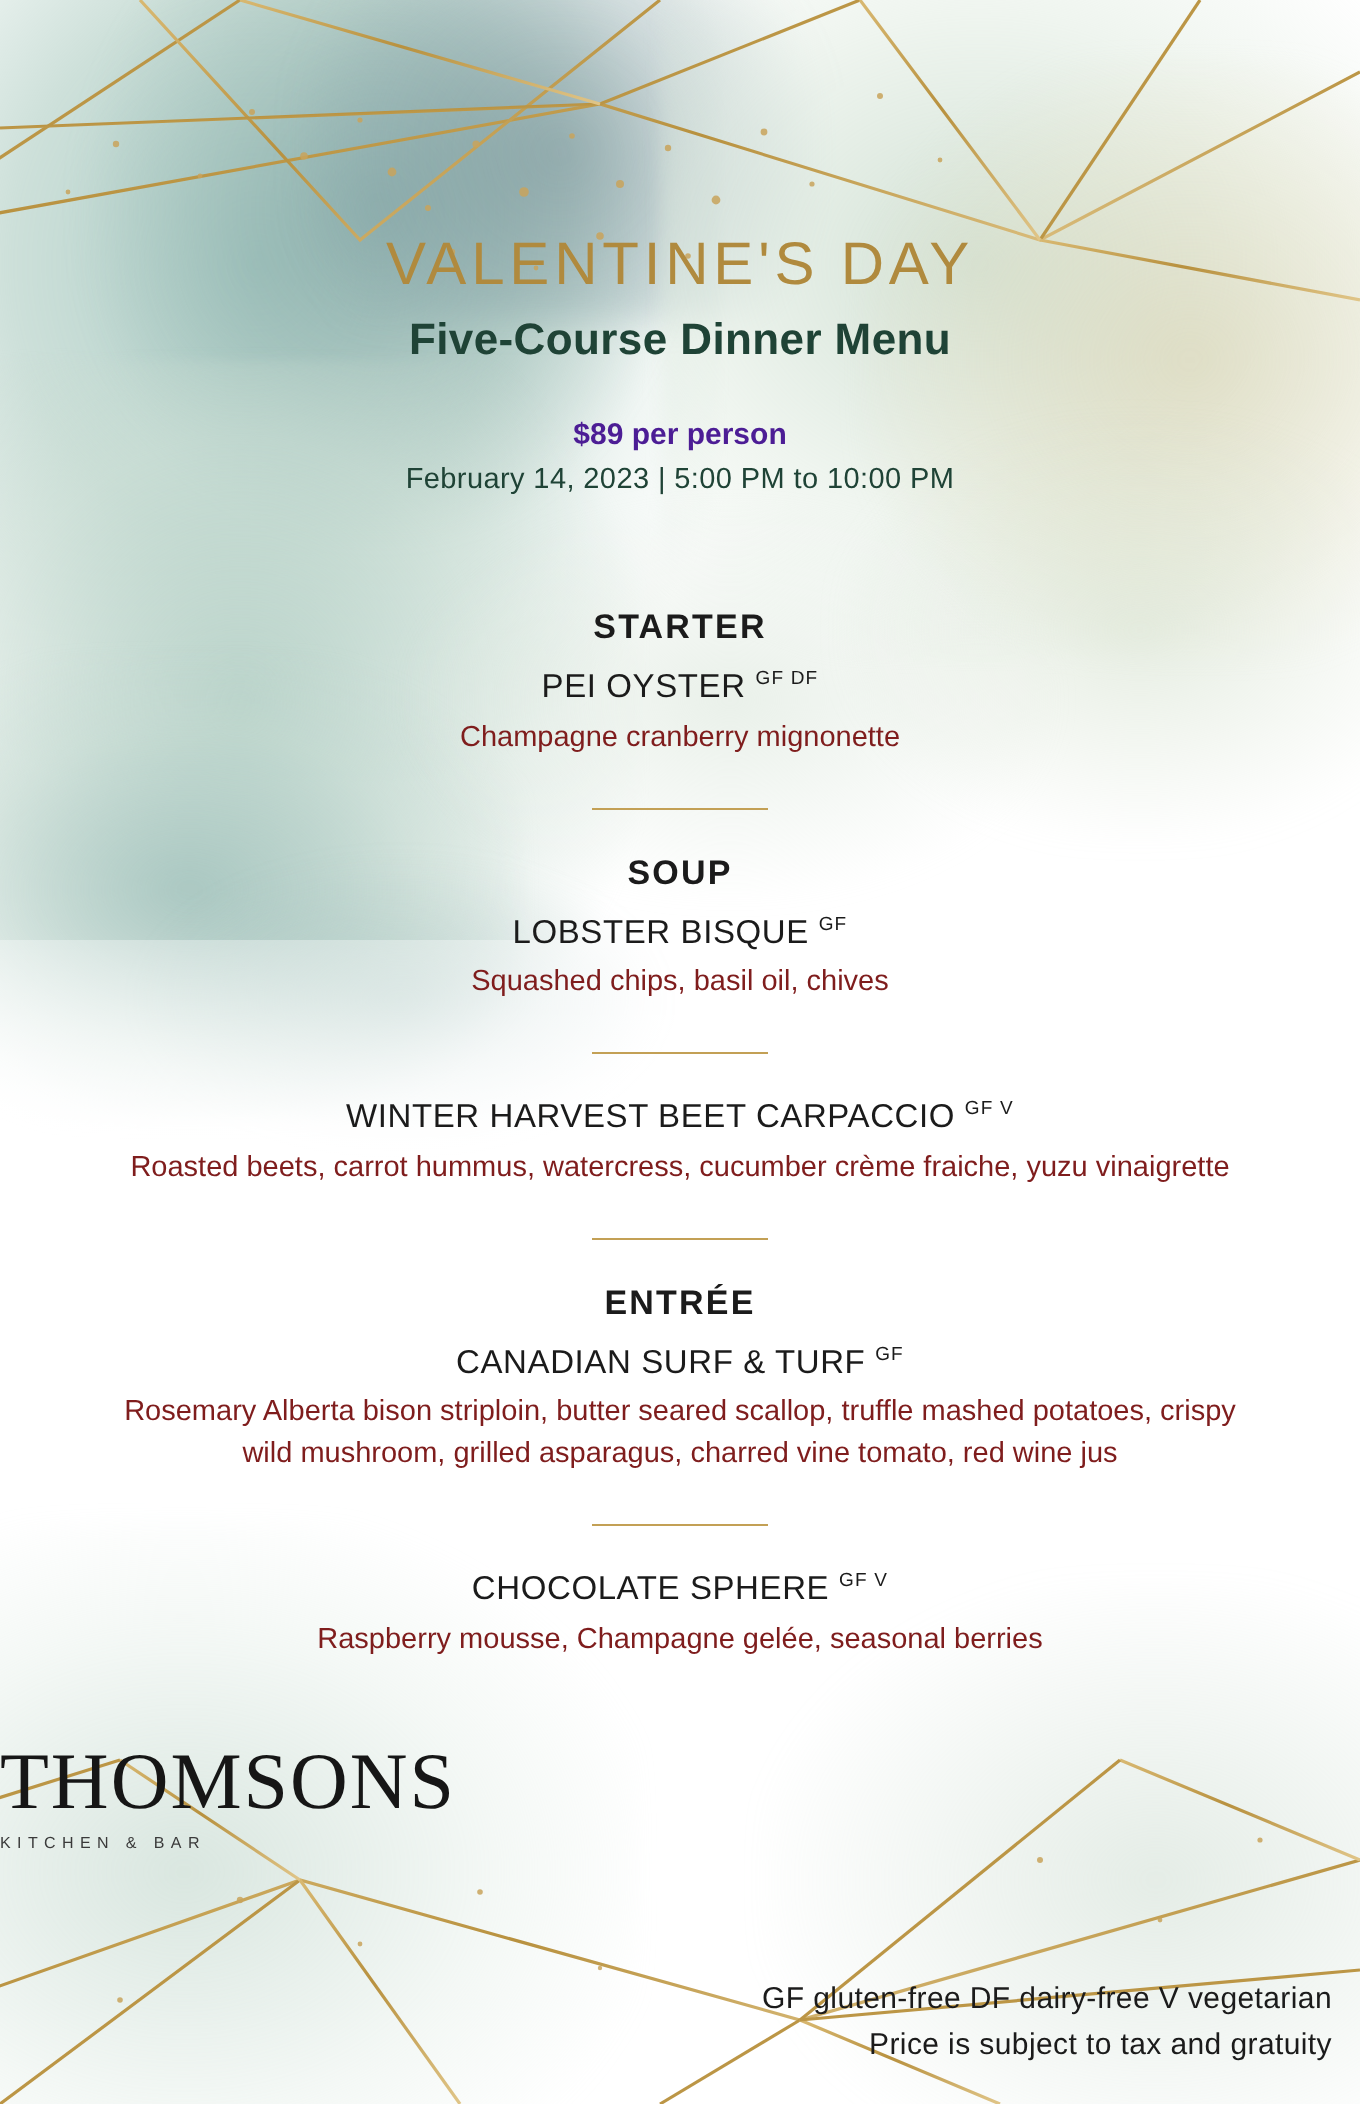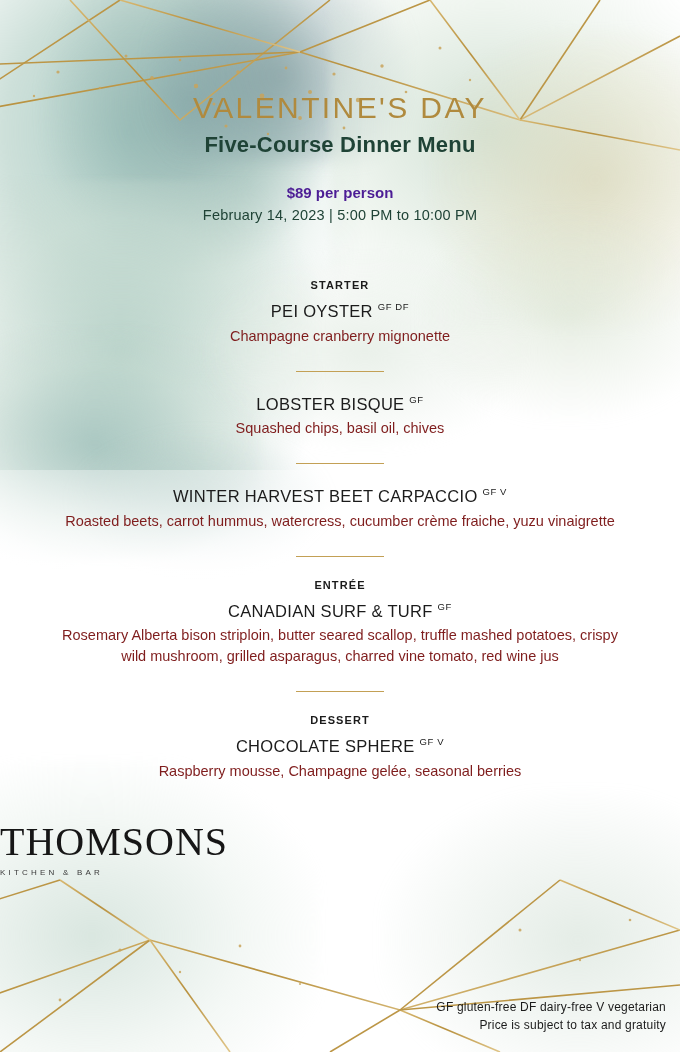--- a/index.html
+++ b/index.html
@@ -100,21 +100,21 @@
     position: absolute;
     left: 0; top: 0;
     width: 680px; height: 1052px;
     pointer-events: none;
   }
 
   
   .content {
     position: relative;
     width: 680px;
-    padding-top: 91px;
+    padding-top: 116px;
     box-sizing: border-box;
     text-align: center;
   }
 
   .title {
     font-size: 30px;
     letter-spacing: 2.4px;
     color: #b08a3e;
     font-weight: 400;
     margin: 0 0 8px 0;
@@ -140,21 +140,21 @@
     letter-spacing: 0.2px;
   }
 
   .courses {
     margin-top: 56px;
   }
   .course {
     margin-bottom: 0;
   }
   .course-label {
-    font-size: 11px;
+    font-size: 17px;
     font-weight: bold;
     letter-spacing: 1.1px;
     color: #1b1b1b;
     margin-bottom: 10px;
   }
   .dish-name {
     font-size: 16.5px;
     color: #1b1b1b;
     letter-spacing: 0.3px;
     margin-bottom: 5px;
@@ -195,21 +195,21 @@
     letter-spacing: 3.2px;
     color: #3a3a3a;
     margin-top: 6px;
   }
 
   .footnotes {
     position: absolute;
     right: 14px;
     bottom: 18px;
     text-align: right;
-    font-size: 12px;
+    font-size: 15px;
     color: #1b1b1b;
     line-height: 1.5;
     letter-spacing: 0.2px;
   }
 </style>
 </head>
 <body>
 
 <div class="menu-page">
 
@@ -308,20 +308,21 @@
         <div class="dish-name">
           <span>PEI OYSTER</span>
           <span class="tags">GF DF</span>
         </div>
         <div class="dish-desc">Champagne cranberry mignonette</div>
       </div>
 
       <div class="divider"></div>
 
       <div class="course">
+        <div class="course-label">SOUP</div>
         <div class="dish-name">
           <span>LOBSTER BISQUE</span>
           <span class="tags">GF</span>
         </div>
         <div class="dish-desc">Squashed chips, basil oil, chives</div>
       </div>
 
       <div class="divider"></div>
 
       <div class="course">
@@ -339,21 +340,20 @@
         <div class="dish-name">
           <span>CANADIAN SURF &amp; TURF</span>
           <span class="tags">GF</span>
         </div>
         <div class="dish-desc">Rosemary Alberta bison striploin, butter seared scallop, truffle mashed potatoes, crispy wild mushroom, grilled asparagus, charred vine tomato, red wine jus</div>
       </div>
 
       <div class="divider"></div>
 
       <div class="course">
-        <div class="course-label">DESSERT</div>
         <div class="dish-name">
           <span>CHOCOLATE SPHERE</span>
           <span class="tags">GF V</span>
         </div>
         <div class="dish-desc">Raspberry mousse, Champagne gelée, seasonal berries</div>
       </div>
 
     </div>
 
     <div class="logo-block">

